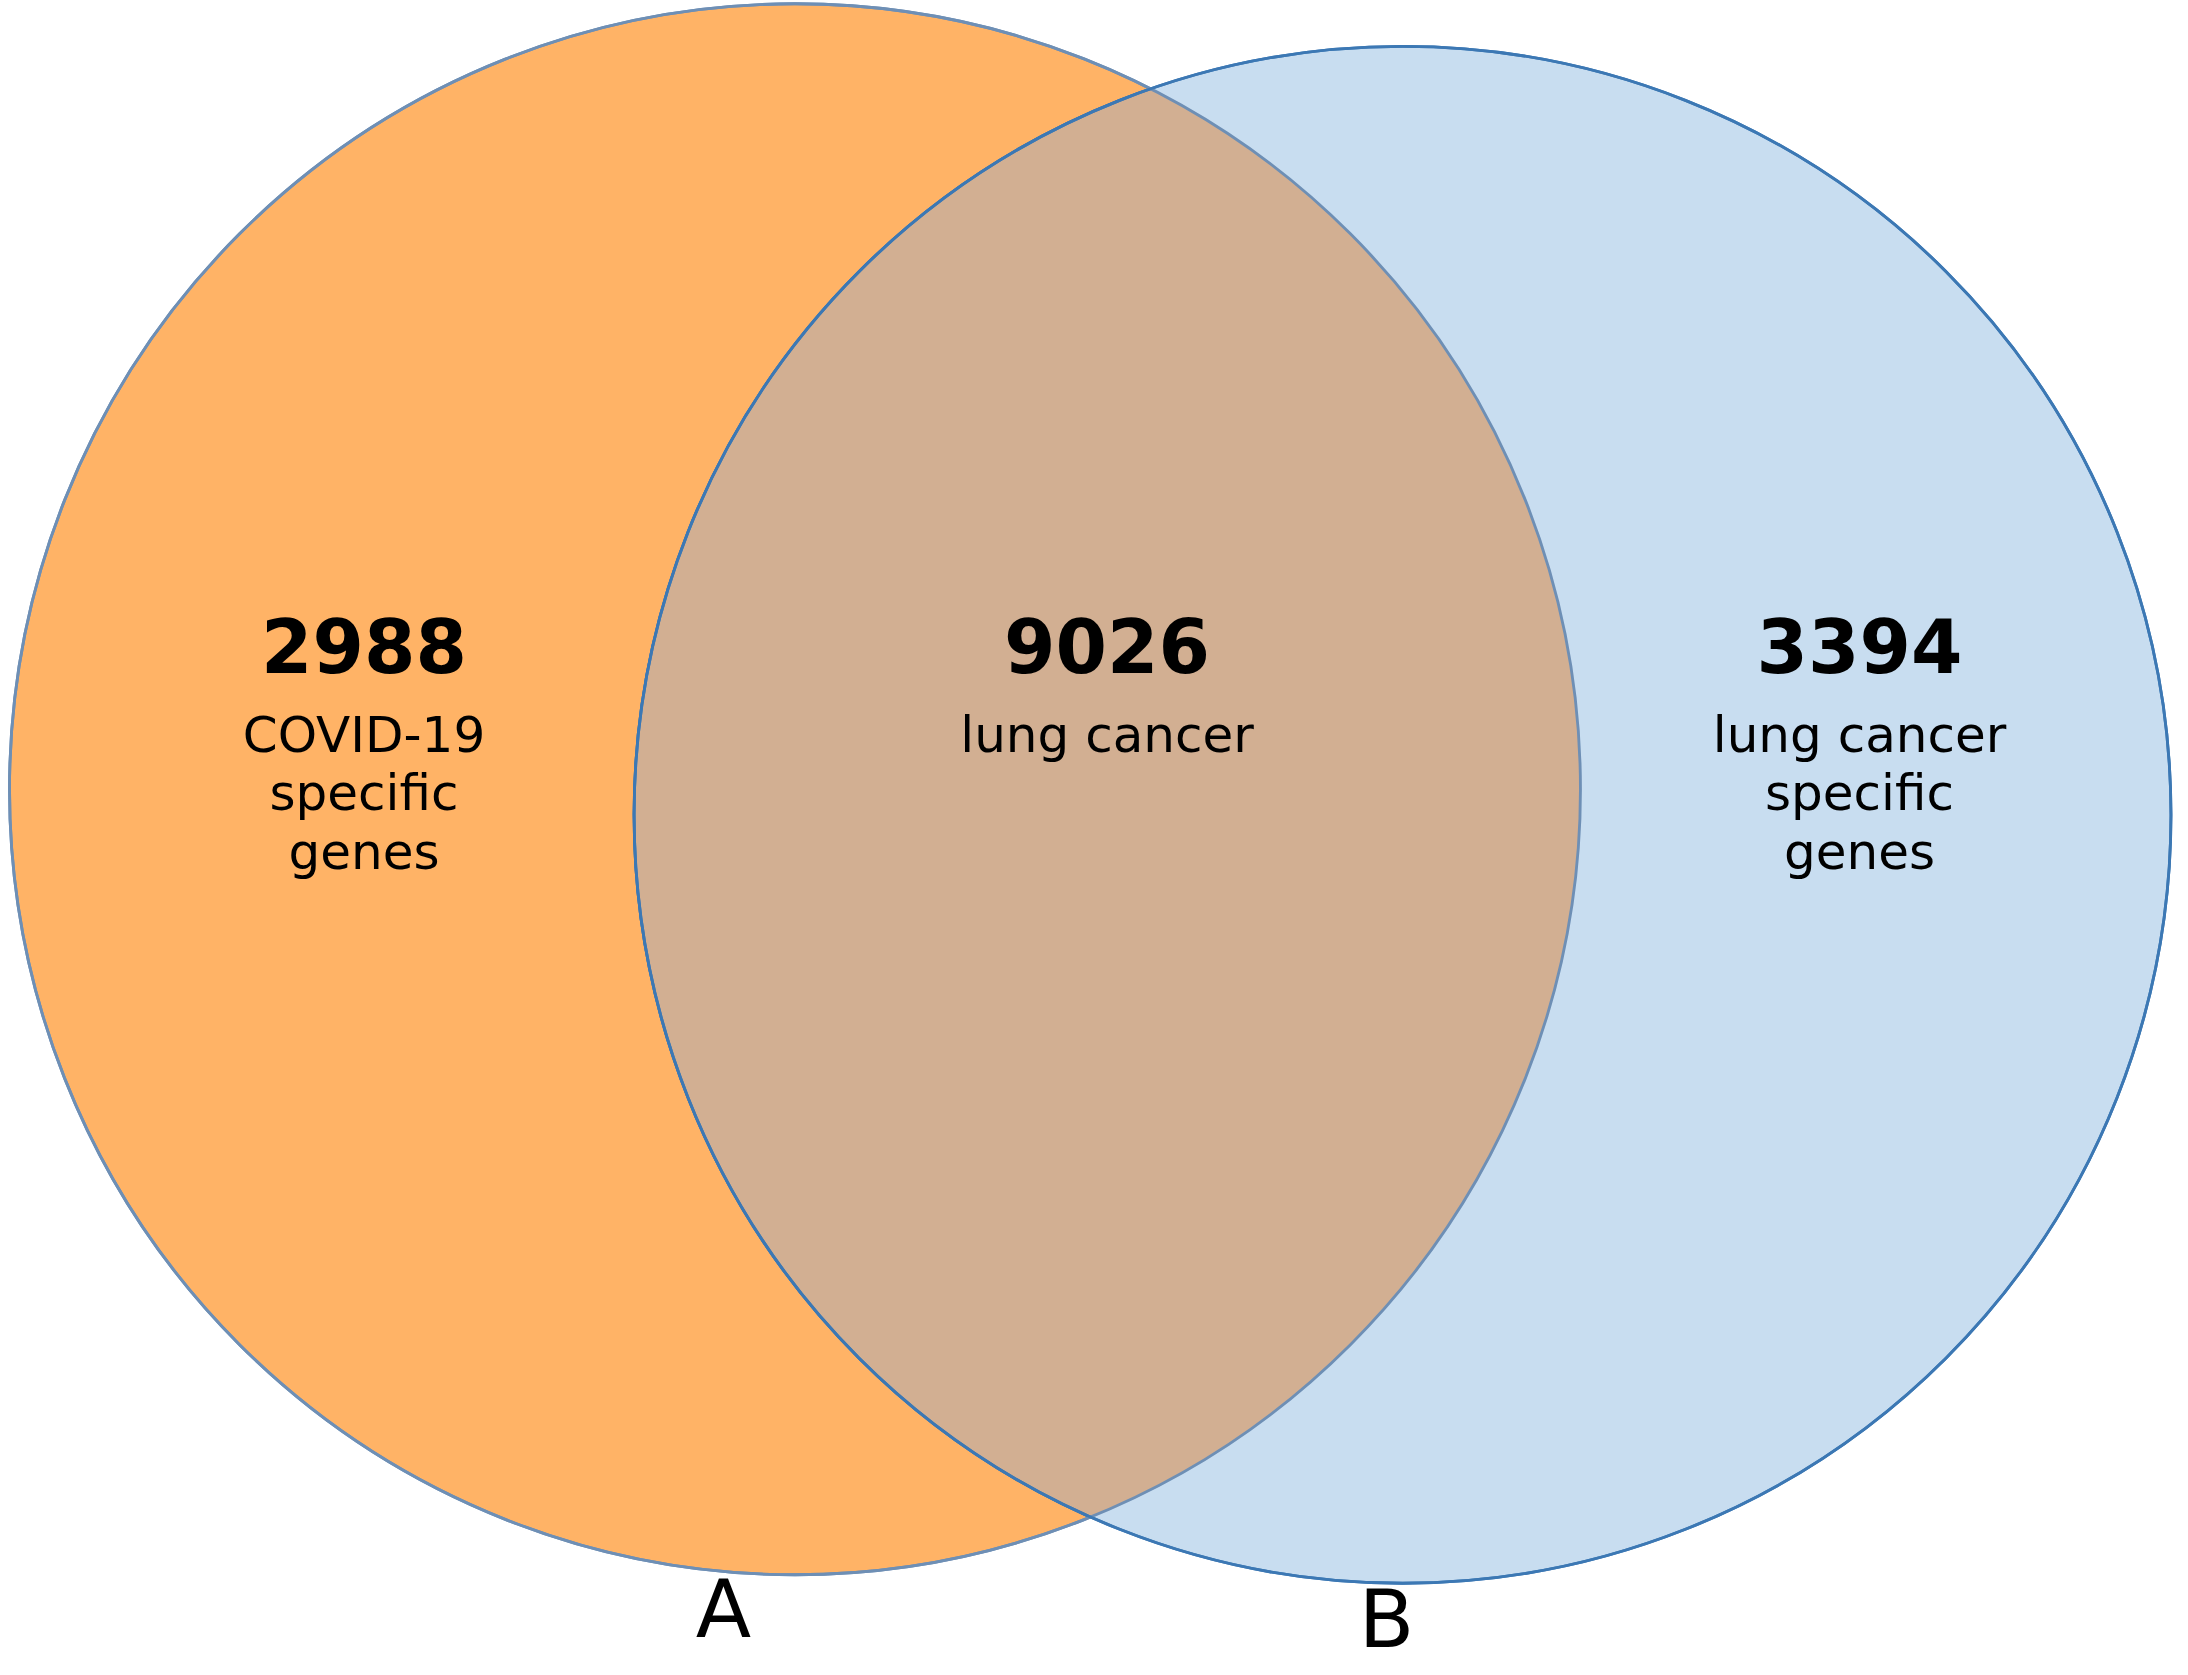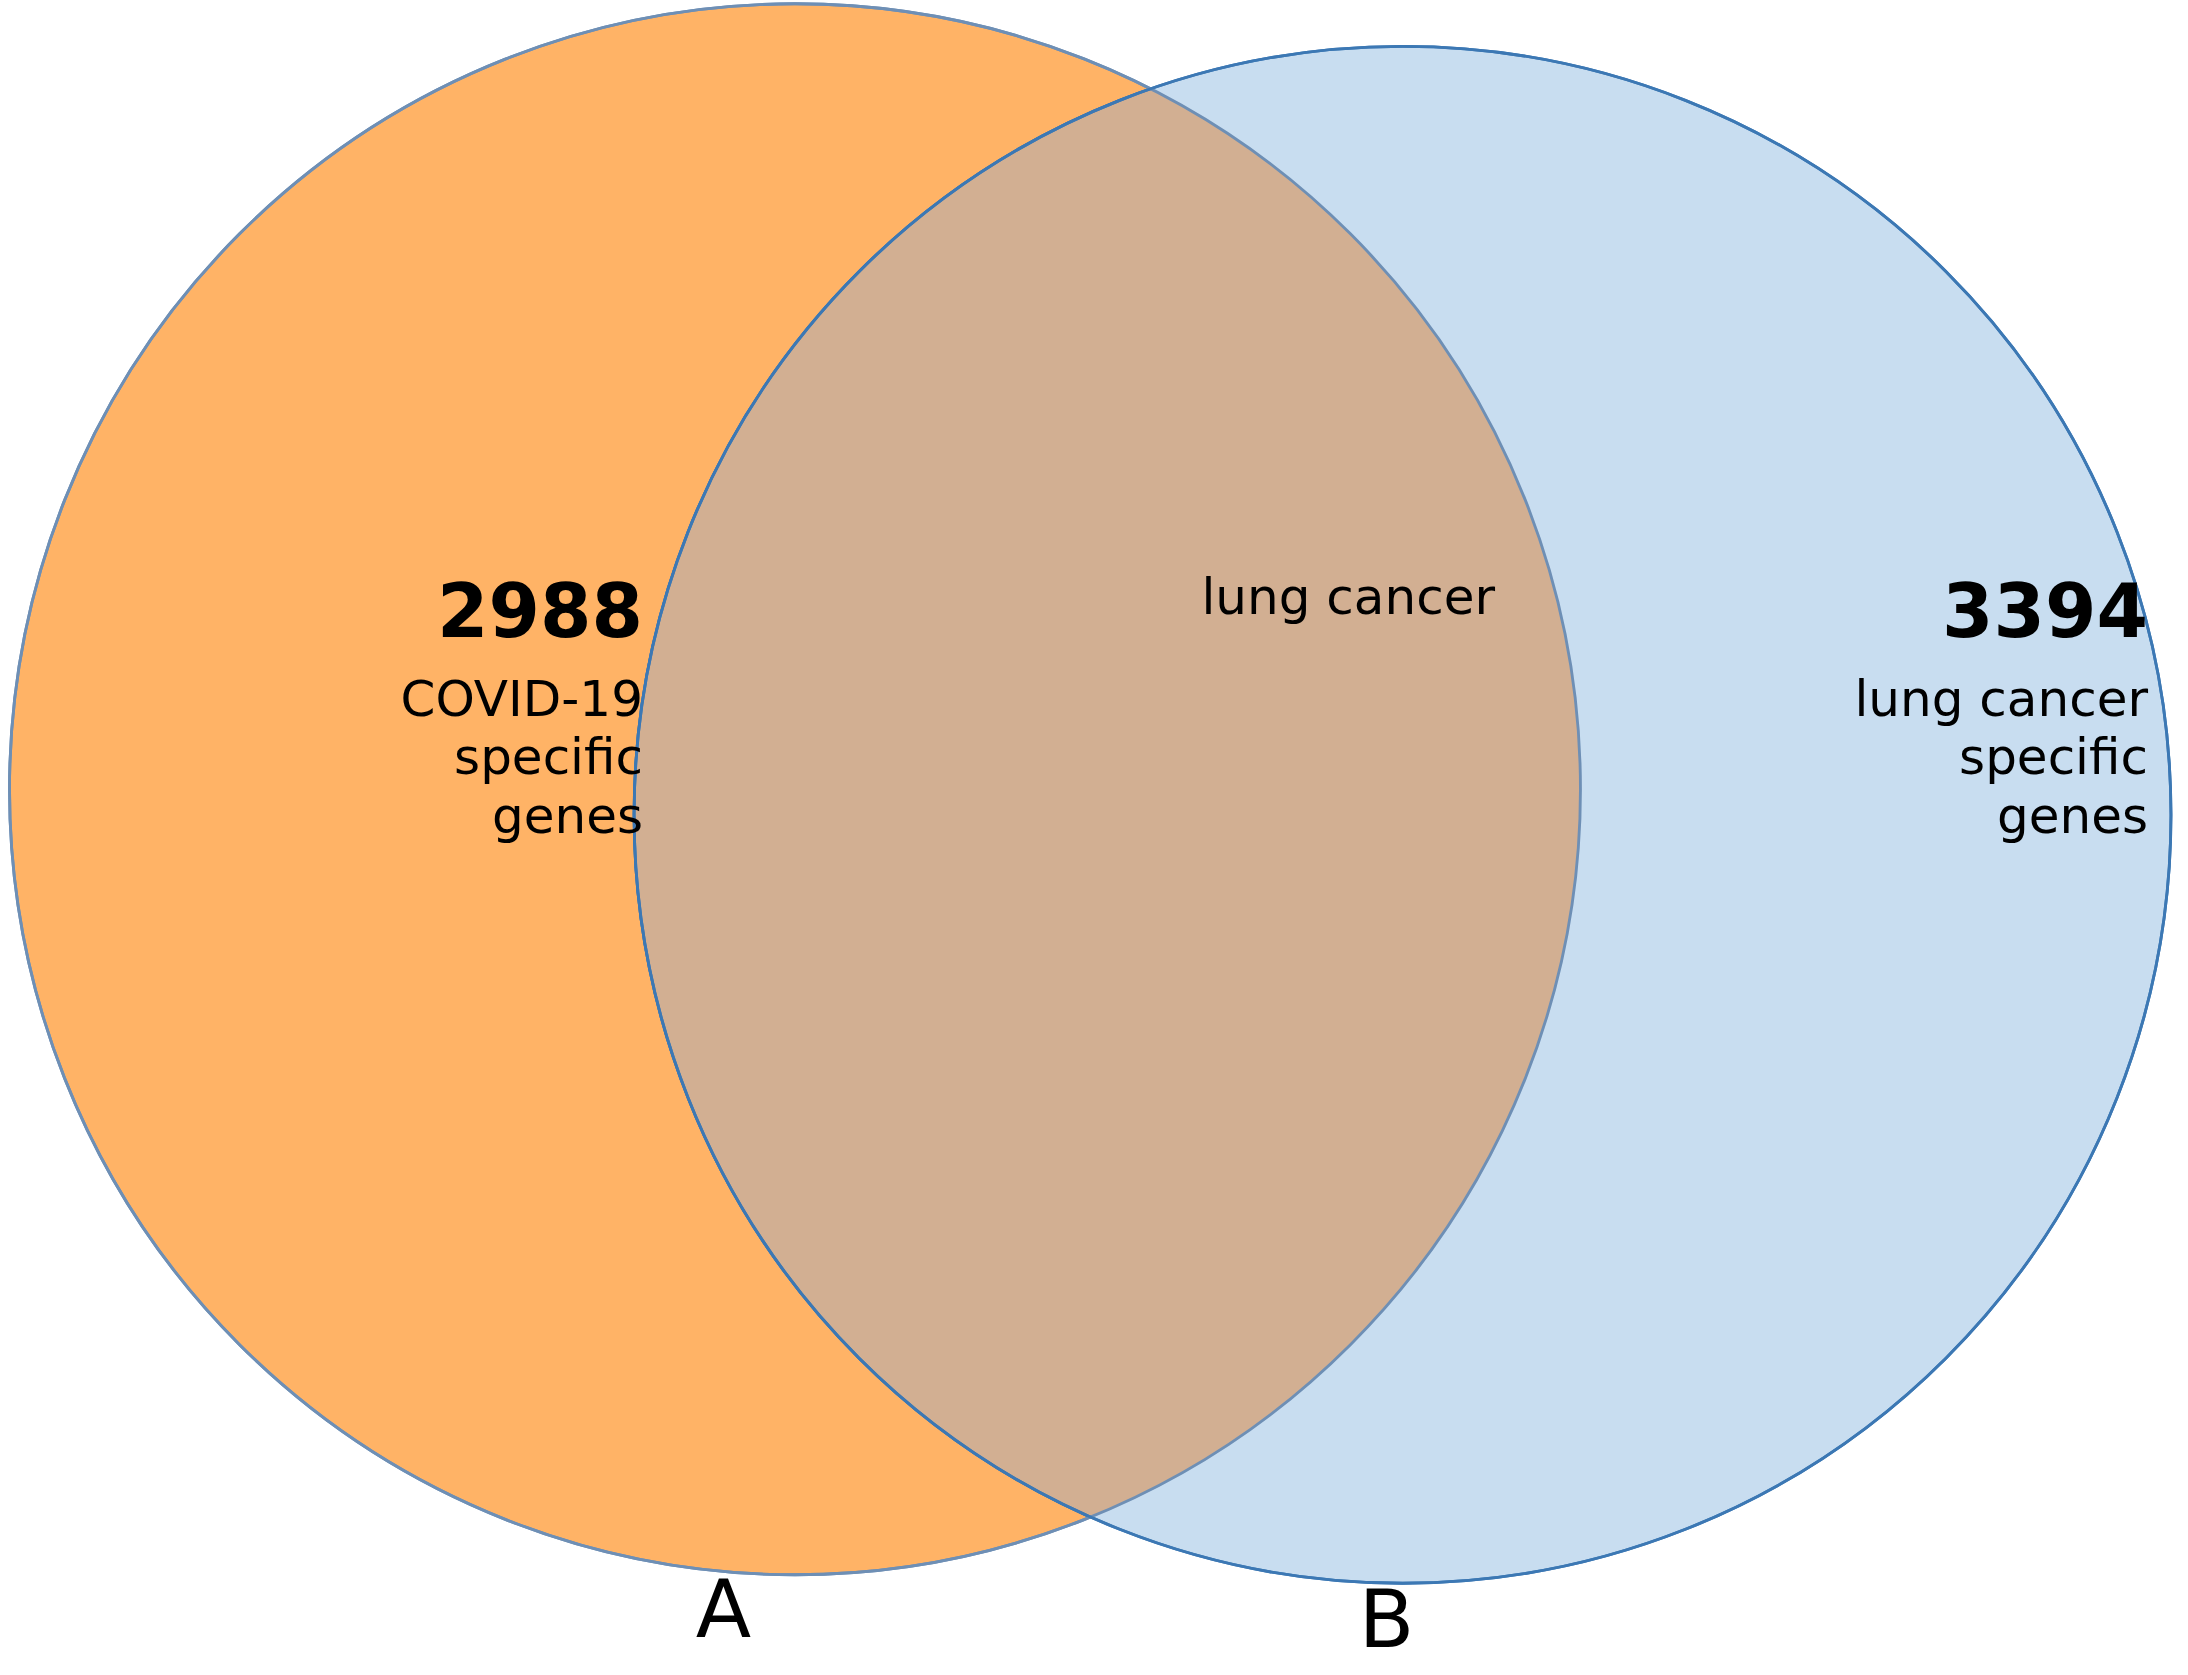--- a/index.html
+++ b/index.html
@@ -37,24 +37,25 @@
     position: absolute;
     left: 0;
     top: 0;
     width: 2189px;
     height: 1676px;
     pointer-events: none;
   }
 
   .label-block {
     position: absolute;
-    text-align: right;
+    text-align: center;
     color: #000000;
     line-height: 1.17;
     pointer-events: auto;
+    margin-top: 36px;
   }
 
   .count {
     display: block;
     font-weight: bold;
     font-size: 74px;
     letter-spacing: 0px;
     margin-bottom: 15px;
   }
 
@@ -135,20 +136,21 @@
   <div class="text-layer">
 
     <div class="label-block" id="label-left">
       <span class="count">2988</span>
       <span class="desc-line">COVID-19</span>
       <span class="desc-line">specific</span>
       <span class="desc-line">genes</span>
     </div>
 
     <div class="label-block" id="label-center">
+      <span class="count">9026</span>
       <span class="desc-line">lung cancer</span>
     </div>
 
     <div class="label-block" id="label-right">
       <span class="count">3394</span>
       <span class="desc-line">lung cancer</span>
       <span class="desc-line">specific</span>
       <span class="desc-line">genes</span>
     </div>
 

